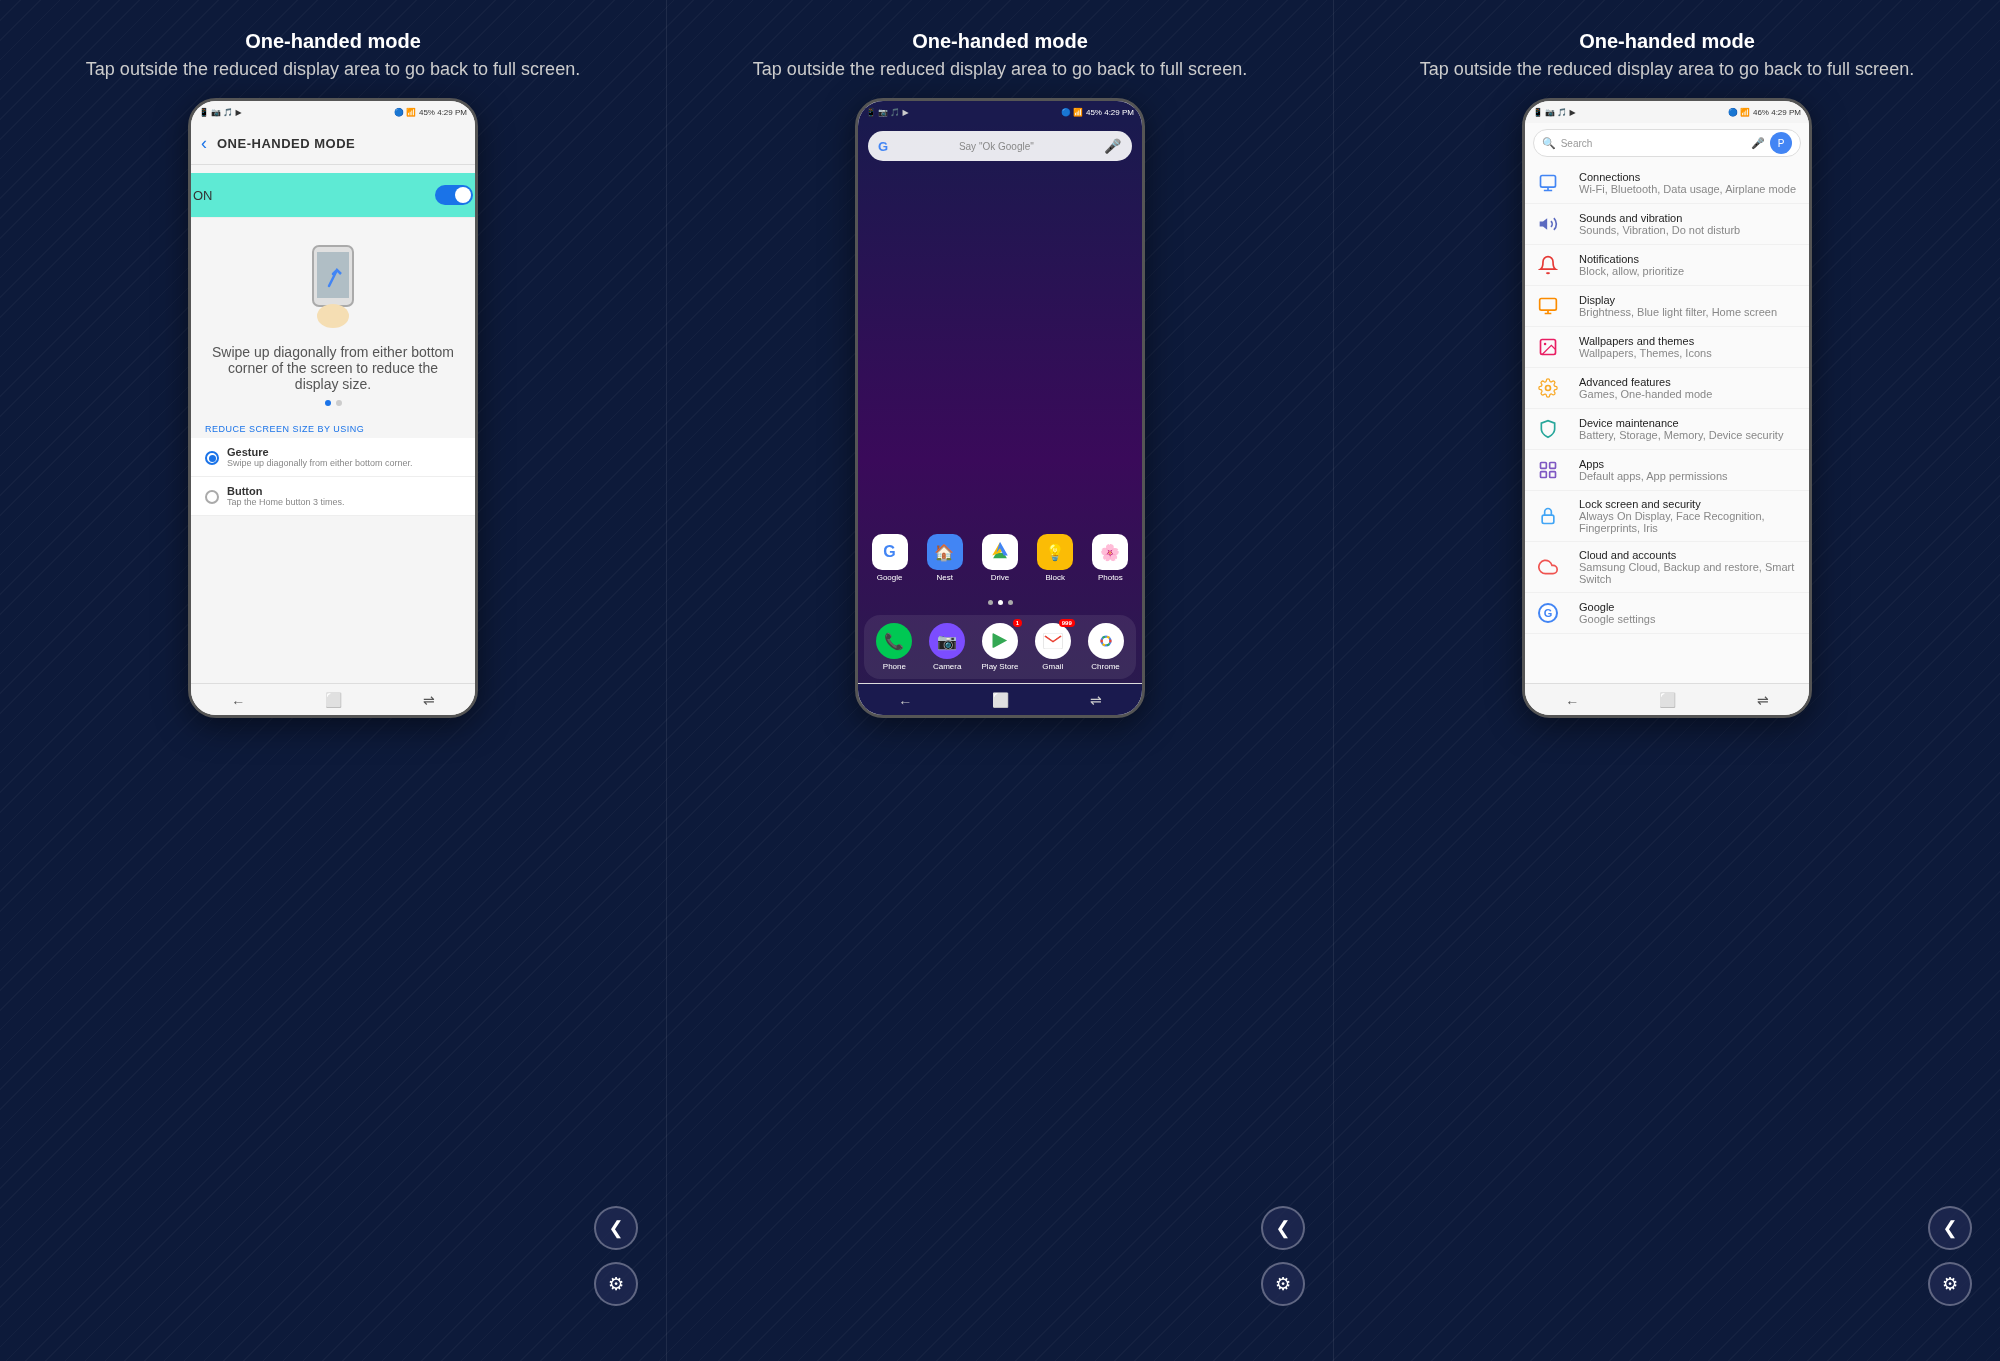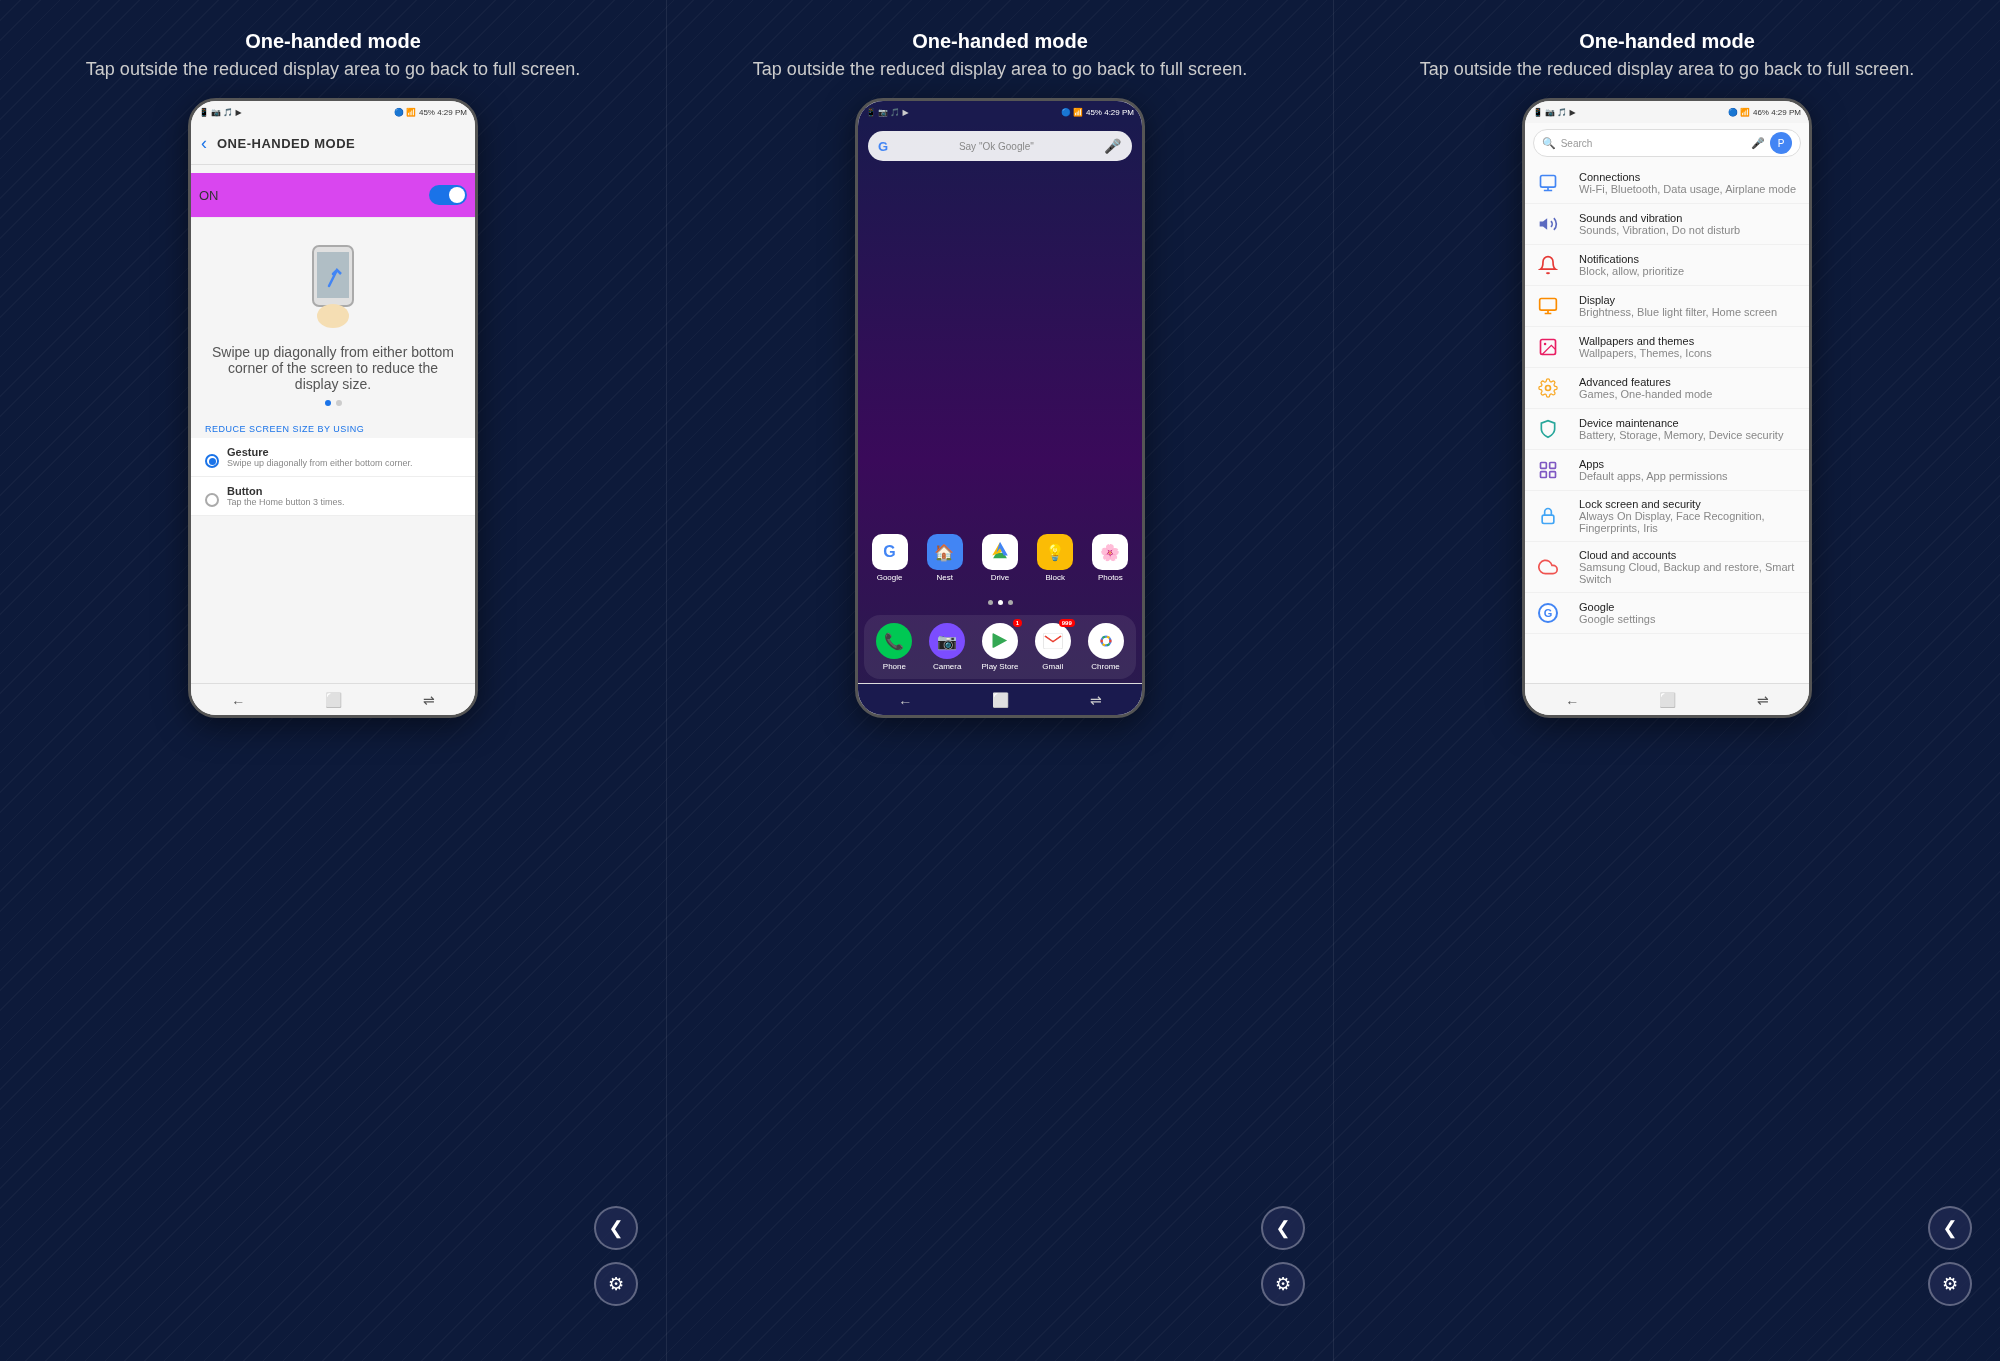--- a/index.html
+++ b/index.html
@@ -103,25 +103,25 @@
       font-size: 18px;
       margin-right: 10px;
     }
     .p1-header-title {
       font-size: 13px;
       font-weight: 700;
       color: #333;
       letter-spacing: 0.5px;
     }
     .p1-row {
-      background: #d946ef;
+      background: #5eead4;
       display: flex;
       align-items: center;
       justify-content: space-between;
-      padding: 12px 8px;
+      padding: 12px 2px;
       border-bottom: 1px solid #eee;
       margin-top: 8px;
     }
     .p1-on-label { font-size: 13px; color: #333; }
     .toggle {
       width: 38px;
       height: 20px;
       background: #1a73e8;
       border-radius: 10px;
       position: relative;
@@ -170,21 +170,21 @@
       color: #1a73e8;
       letter-spacing: 0.5px;
       padding: 8px 14px 4px 14px;
       background: #f5f5f5;
     }
     .p1-radio-item {
       background: #fff;
       padding: 8px 14px;
       border-bottom: 1px solid #eee;
       display: flex;
-      align-items: flex-end;
+      align-items: center;
       gap: 8px;
     }
     .radio-circle {
       width: 14px;
       height: 14px;
       border-radius: 50%;
       border: 2px solid #1a73e8;
       margin-top: 2px;
       flex-shrink: 0;
       display: flex;

